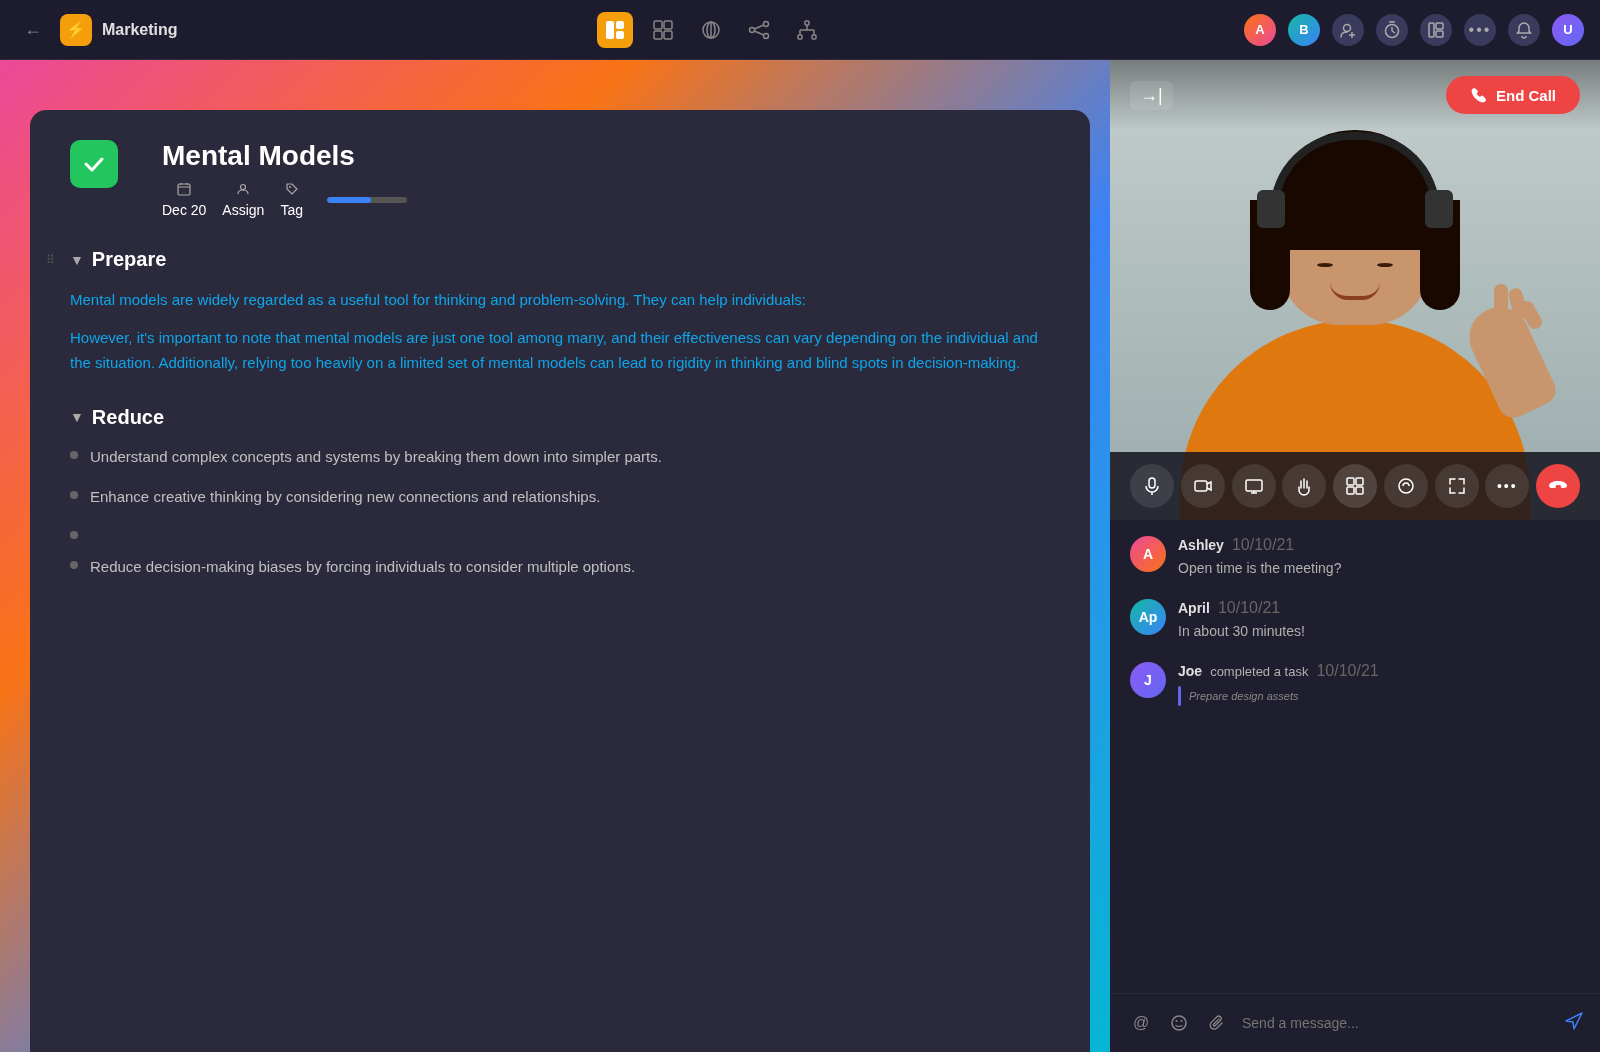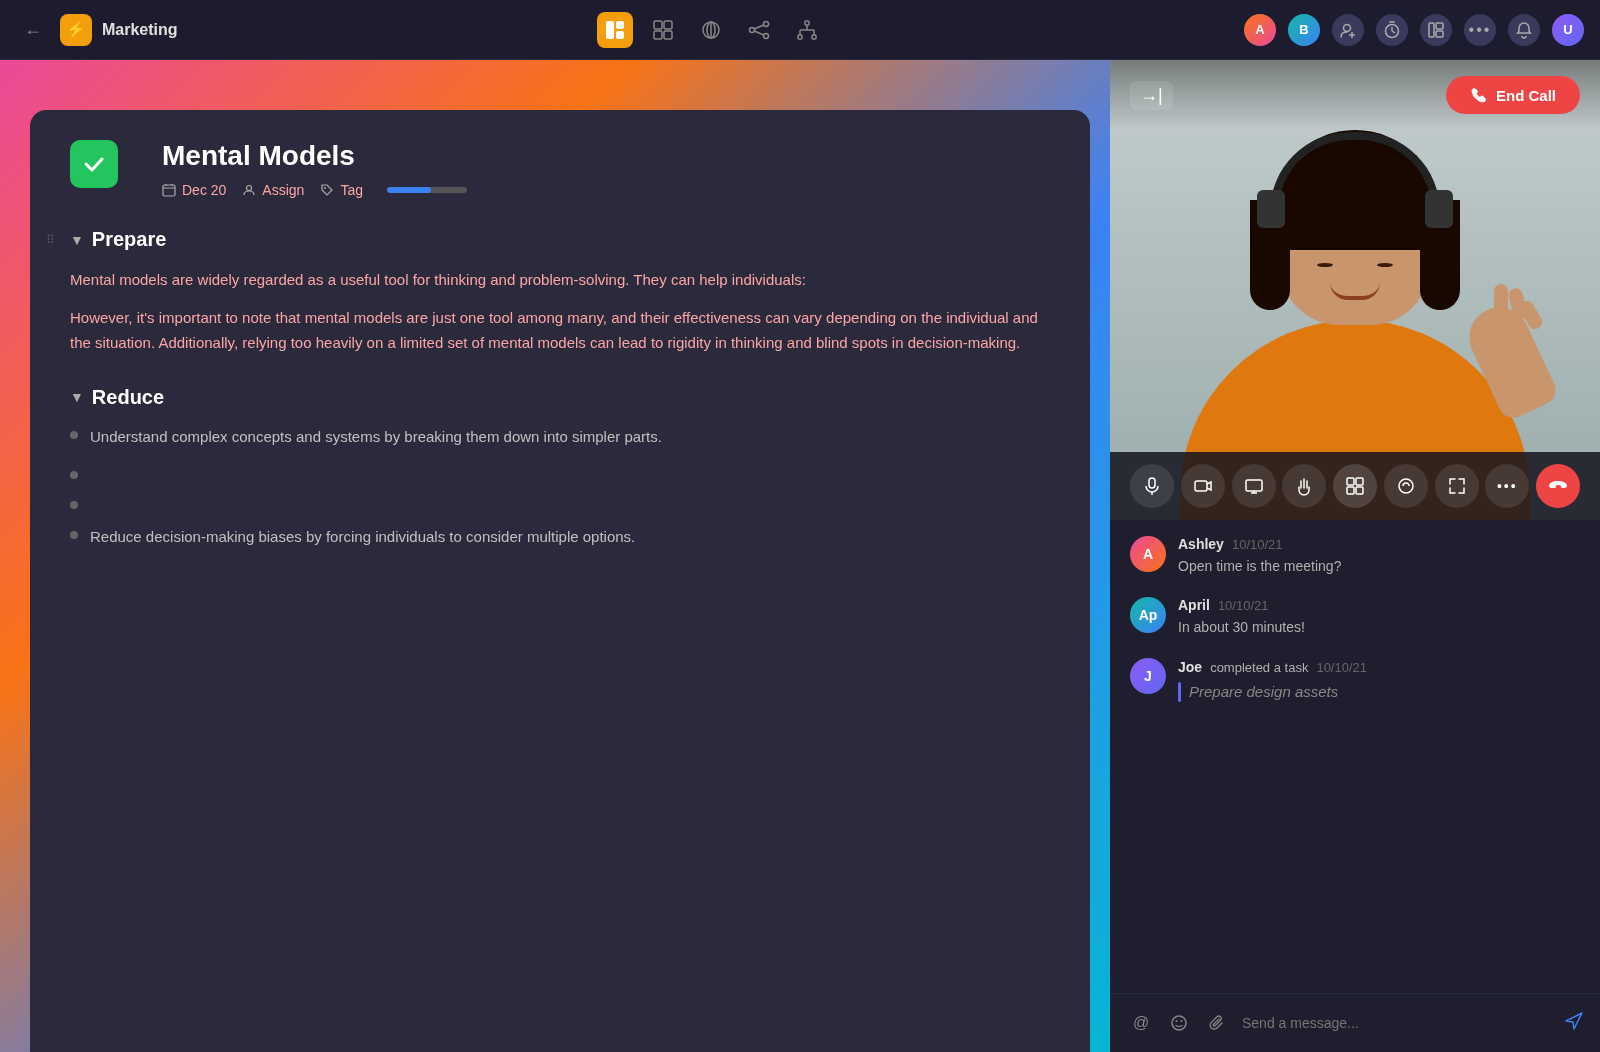--- a/index.html
+++ b/index.html
@@ -199,23 +199,24 @@
     .doc-meta {
       display: flex;
       align-items: center;
       gap: 16px;
     }
 
     .meta-item {
       display: flex;
       align-items: center;
       gap: 6px;
-      color: #fca5a5;
+      color: #ffffff;
       font-size: 14px;
       cursor: pointer;
+      flex-direction: column;
     }
 
     .meta-item svg {
       width: 14px;
       height: 14px;
     }
 
     .progress-bar-container {
       display: flex;
       align-items: center;
@@ -263,21 +264,21 @@
       font-size: 14px;
     }
 
     .section-title {
       color: #ffffff;
       font-size: 20px;
       font-weight: 700;
     }
 
     .section-body {
-      color: #fca5a5;
+      color: #0ea5e9;
       font-size: 15px;
       line-height: 1.7;
     }
 
     .section-body p {
       margin-bottom: 12px;
     }
 
     .outline-list {
       list-style: none;
@@ -465,21 +466,21 @@
     }
 
     .chat-name {
       color: #e0e0e0;
       font-size: 14px;
       font-weight: 600;
     }
 
     .chat-time {
       color: #666;
-      font-size: 13px;
+      font-size: 16px;
     }
 
     .chat-text {
       color: #b0b0b0;
       font-size: 14px;
       line-height: 1.5;
     }
 
     .chat-task-ref {
       display: flex;
@@ -490,21 +491,21 @@
 
     .task-bar {
       width: 3px;
       height: 20px;
       background: #6366f1;
       border-radius: 2px;
     }
 
     .task-link {
       color: #888;
-      font-size: 15px;
+      font-size: 11px;
       font-style: italic;
     }
 
     
     .chat-input-area {
       border-top: 1px solid #2a2a3e;
       padding: 14px 16px;
       display: flex;
       align-items: center;
       gap: 10px;
@@ -699,20 +700,21 @@
           <span class="section-toggle">▼</span>
           <span class="section-title">Reduce</span>
         </div>
         <ul class="outline-list">
           <li>
             <div class="bullet"></div>
             <span>Understand complex concepts and systems by breaking them down into simpler parts.</span>
           </li>
           <li>
             <div class="bullet"></div>
+            <span>Enhance creative thinking by considering new connections and relationships.</span>
           </li>
           <li>
             <div class="bullet"></div>
           </li>
           <li>
             <div class="bullet"></div>
             <span>Reduce decision-making biases by forcing individuals to consider multiple options.</span>
           </li>
         </ul>
       </div>

